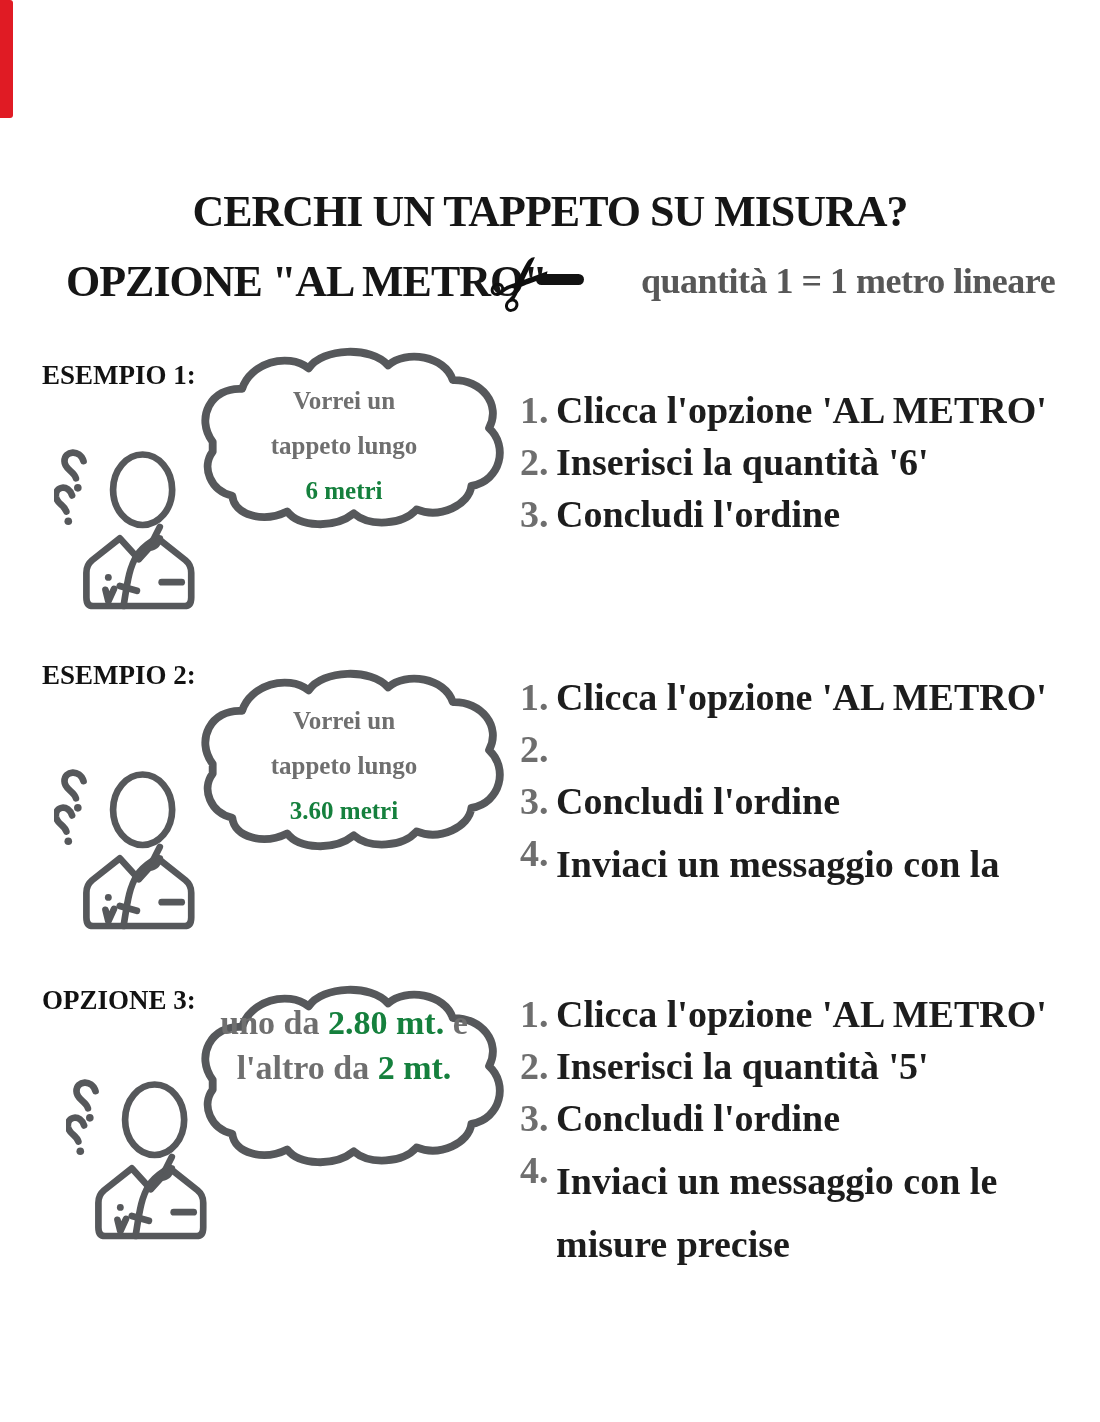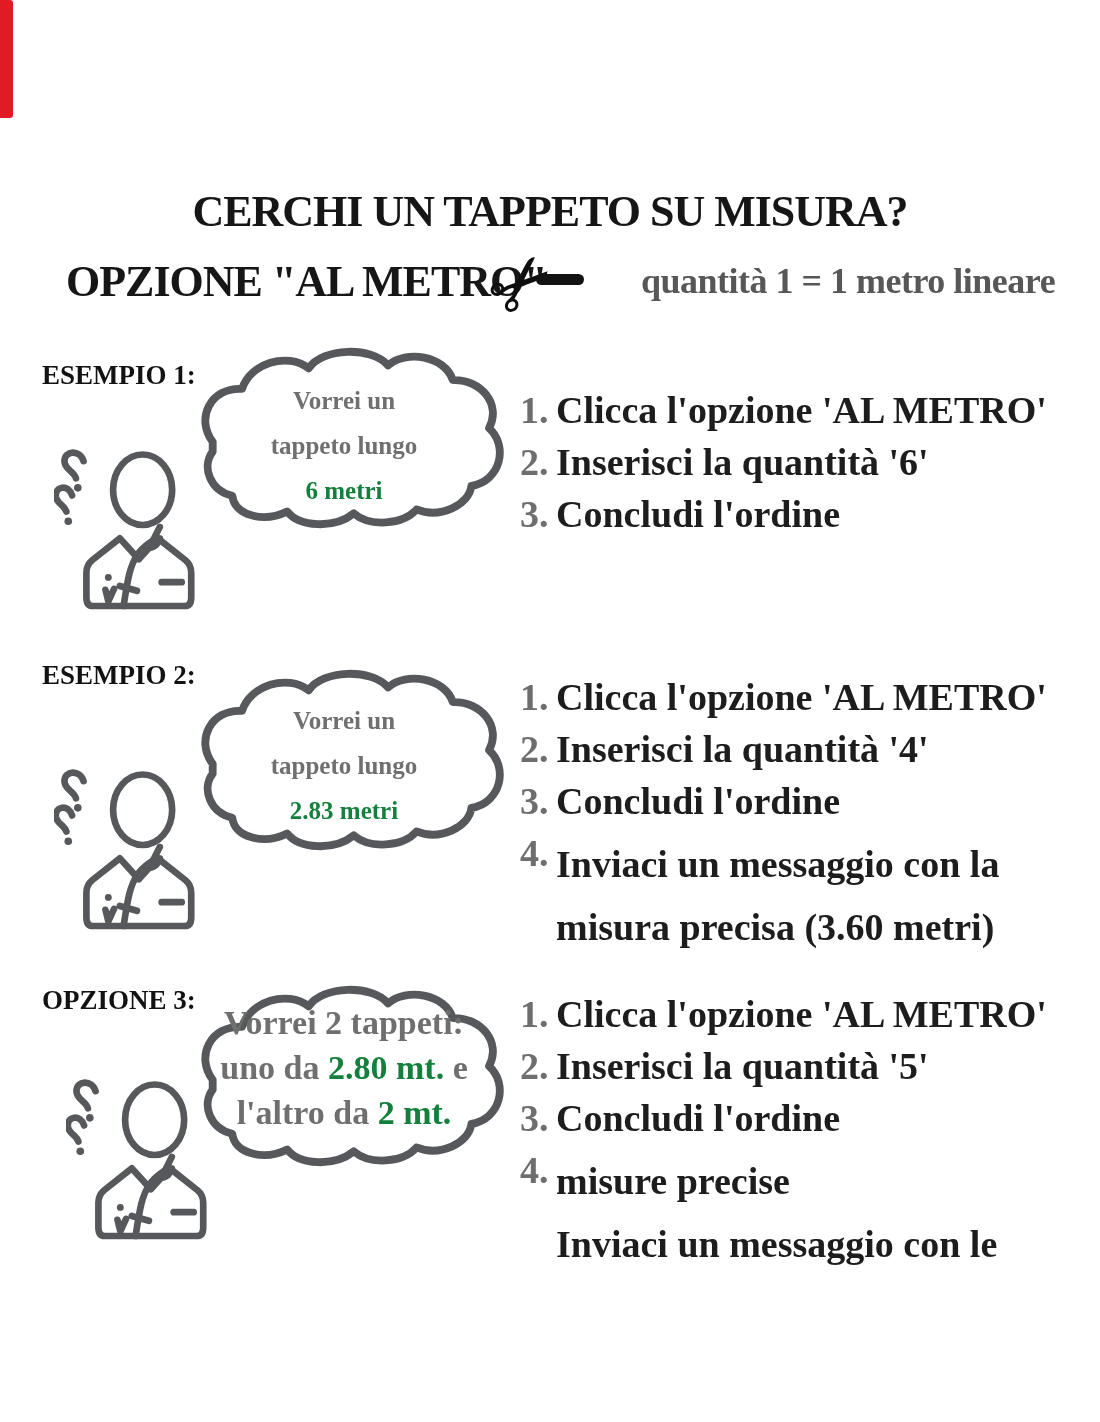--- a/index.html
+++ b/index.html
@@ -115,53 +115,50 @@
     </div>
   </div>
 
   <div class="abs example-label" style="top:660px">ESEMPIO 2:</div>
   <svg class="abs cloud-svg" style="top:658px">
       <use href="#cloud-shape"></use>
     </svg>
   <div class="abs bubble-text" style="top:698px">
     <div class="g">Vorrei un</div>
     <div class="g">tappeto lungo</div>
-    <div class="k">2.83 metri</div>
+    <div class="k">3.60 metri</div>
   </div>
   <svg class="abs person-svg" style="left:54px;top:758px">
       <use href="#thinking-person"></use>
     </svg>
   <div class="abs steps" style="top:671px">
     <div class="step">
       <span class="num">1.</span>
       <span class="txt">Clicca l'opzione 'AL METRO'</span>
     </div>
     <div class="step">
       <span class="num">2.</span>
-      <span class="txt">Inserisci la quantità '4'</span>
     </div>
     <div class="step">
       <span class="num">3.</span>
       <span class="txt">Concludi l'ordine</span>
     </div>
     <div class="step">
       <span class="num">4.</span>
       <span class="txt">
         <div>Inviaci un messaggio con la</div>
-        <div>misura precisa (3.60 metri)</div>
       </span>
     </div>
   </div>
 
   <div class="abs example-label" style="top:985px">OPZIONE 3:</div>
   <svg class="abs cloud-svg" style="top:974px">
       <use href="#cloud-shape"></use>
     </svg>
   <div class="abs bubble-text small" style="top:1000px">
-    <div class="g">Vorrei 2 tappeti:</div>
     <div><span class="g">uno da </span><span class="k">2.80 mt.</span><span class="g"> e</span></div>
     <div><span class="g">l'altro da </span><span class="k">2 mt.</span></div>
   </div>
   <svg class="abs person-svg" style="left:66px;top:1068px">
       <use href="#thinking-person"></use>
     </svg>
   <div class="abs steps" style="top:988px">
     <div class="step">
       <span class="num">1.</span>
       <span class="txt">Clicca l'opzione 'AL METRO'</span>
@@ -170,19 +167,19 @@
       <span class="num">2.</span>
       <span class="txt">Inserisci la quantità '5'</span>
     </div>
     <div class="step">
       <span class="num">3.</span>
       <span class="txt">Concludi l'ordine</span>
     </div>
     <div class="step">
       <span class="num">4.</span>
       <span class="txt">
+        <div>Inviaci un messaggio con le</div>
         <div>misure precise</div>
-        <div>Inviaci un messaggio con le</div>
       </span>
     </div>
   </div>
 
 </div>
 
 </body></html>

